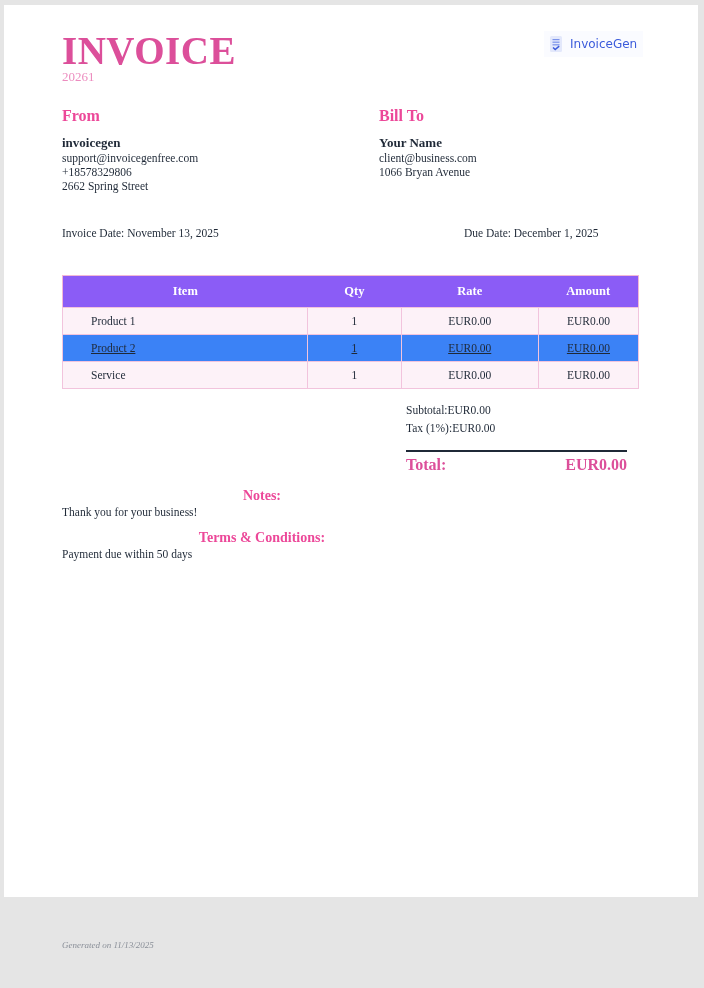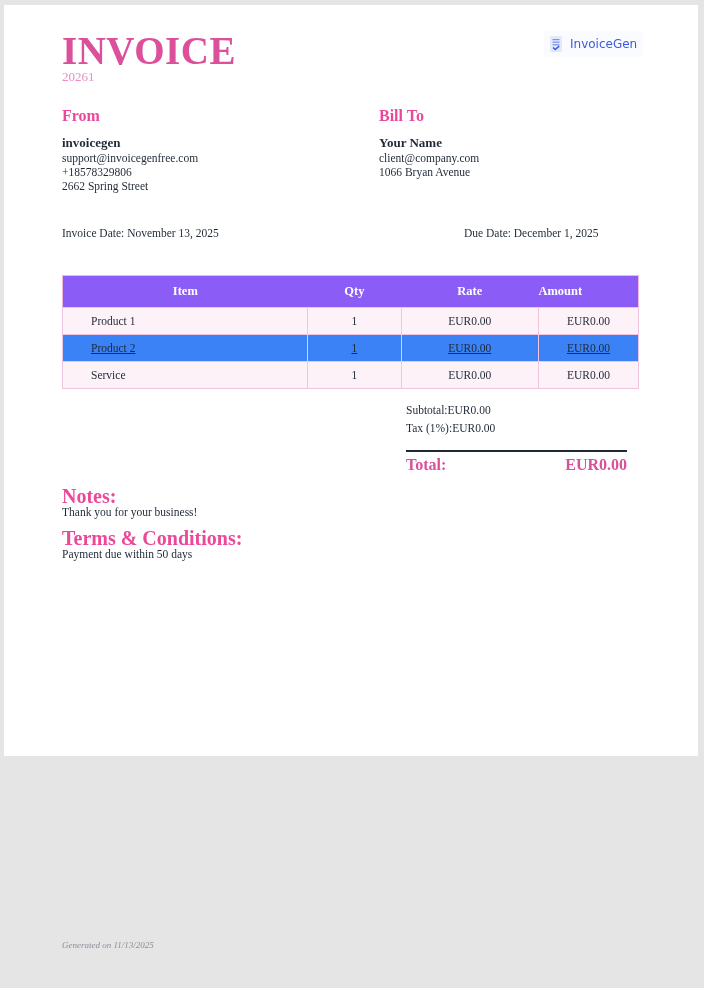--- a/index.html
+++ b/index.html
@@ -7,21 +7,21 @@
       width: 704px; height: 988px;
       background: #e5e5e5;
       position: relative;
       overflow: hidden;
       font-family: "Liberation Serif", "DejaVu Serif", serif;
       color: #1f2937;
     }
     .page {
       position: absolute;
       left: 4px; top: 5px;
-      width: 694px; height: 751px;
+      width: 694px; height: 892px;
       background: #ffffff;
     }
     .abs { position: absolute; }
     .title {
       left: 58px; top: 24px;
       font-size: 39px; font-weight: bold;
       color: #dc4f9a; letter-spacing: 0.5px;
       line-height: 44px;
     }
     .inv-number {
@@ -85,21 +85,21 @@
     }
     .tot-rule {
       margin-top: 13px; border-top: 2px solid #1f2937;
     }
     .tot-final {
       display: flex; justify-content: space-between;
       font-size: 16px; font-weight: bold; color: #dc4f9a;
       margin-top: 4px;
     }
     .notes { left: 58px; top: 482px; width: 400px; }
-    .notes .sec-head { font-size: 20px; line-height: 18px; }
+    .notes .sec-head { font-size: 14px; line-height: 18px; text-align: center; }
     .notes .body { font-size: 11.5px; line-height: 14px; margin-bottom: 10px; }
     .footer {
       left: 58px; top: 935px;
       font-size: 9px; font-style: italic; color: #8a8f98;
     }
   </style>
 </head>
 <body>
 
 <div class="page">
@@ -124,34 +124,34 @@
     <div class="sec-head">From</div>
     <div class="party-name">invoicegen</div>
     <div class="party-line">support@invoicegenfree.com</div>
     <div class="party-line">+18578329806</div>
     <div class="party-line">2662 Spring Street</div>
   </div>
 
   <div class="abs party" style="left:375px; top:101px;">
     <div class="sec-head">Bill To</div>
     <div class="party-name">Your Name</div>
-    <div class="party-line">client@company.com</div>
+    <div class="party-line">client@business.com</div>
     <div class="party-line">1066 Bryan Avenue</div>
   </div>
 
   <div class="abs date-line" style="left:58px; top:222px;">Invoice Date: November 13, 2025</div>
   <div class="abs date-line" style="left:460px; top:222px;">Due Date: December 1, 2025</div>
 
   <table class="items">
     <thead>
       <tr>
         <th class="c-item">Item</th>
         <th class="c-qty">Qty</th>
         <th class="c-rate">Rate</th>
-        <th class="c-amount" style="text-align:left;">Amount</th>
+        <th class="c-amount" style="text-align:center;">Amount</th>
       </tr>
     </thead>
     <tbody>
       <tr class="odd">
         <td class="c-item">Product 1</td>
         <td class="c-qty">1</td>
         <td class="c-rate">EUR0.00</td>
         <td class="c-amount">EUR0.00</td>
       </tr>
       <tr class="even">

